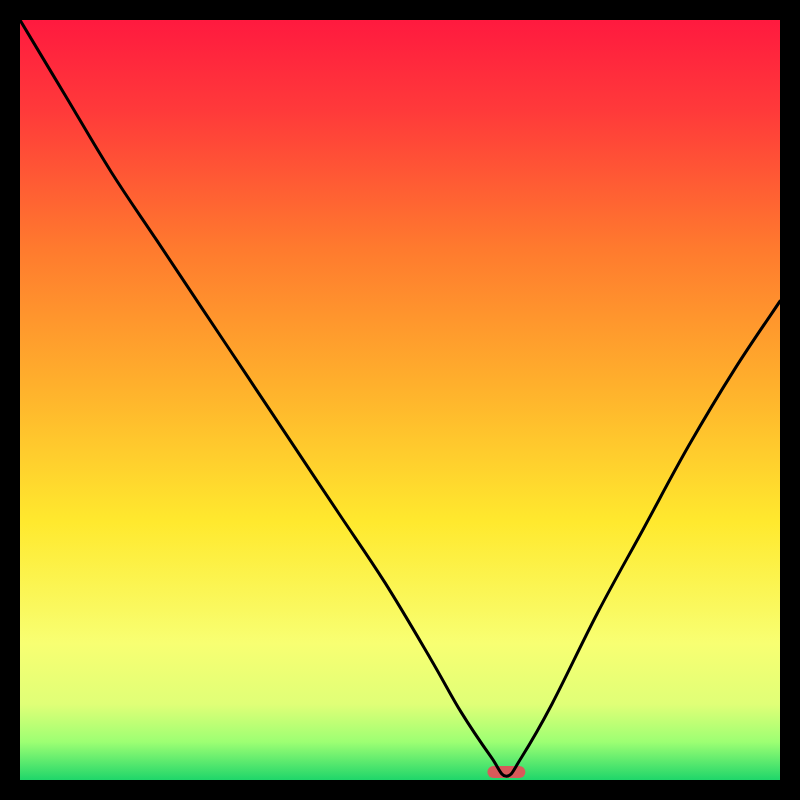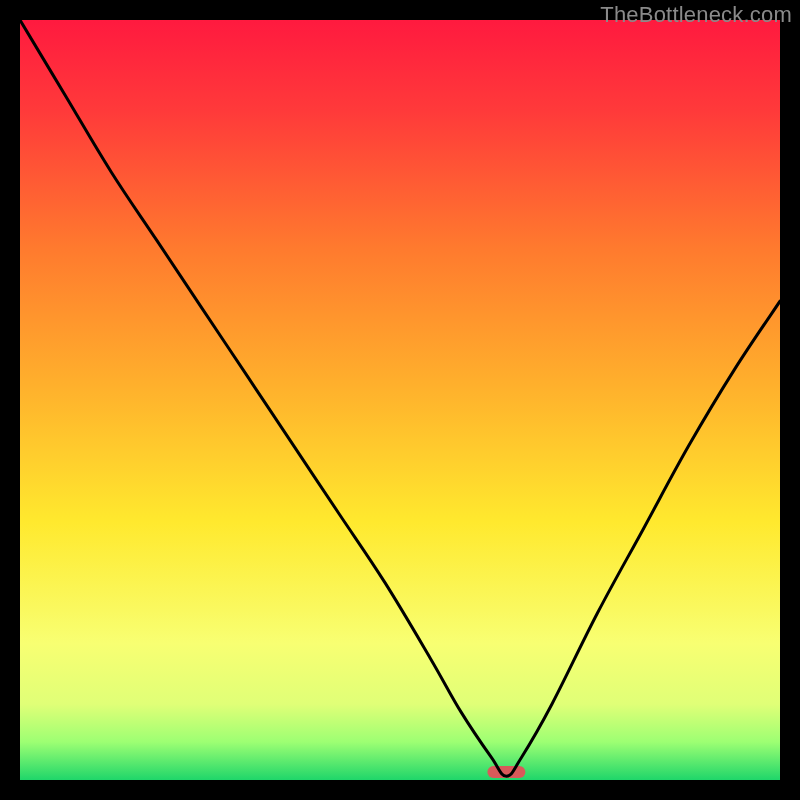--- a/index.html
+++ b/index.html
@@ -36,21 +36,20 @@
     background: #000;
   }
   svg {
     display: block;
   }
 </style>
 </head>
 <body>
 
 <div class="frame">
-  <div class="watermark">TheBottleneck.com</div>
 
   <div class="plot-area">
     <svg id="chart-svg" width="760" height="760" viewBox="0 0 760 760" preserveAspectRatio="none">
       <defs>
         <linearGradient id="bg-grad" x1="0" y1="0" x2="0" y2="1">
           <stop offset="0%" stop-color="#ff1a3f"></stop>
           <stop offset="12%" stop-color="#ff3a3a"></stop>
           <stop offset="30%" stop-color="#ff7a2e"></stop>
           <stop offset="48%" stop-color="#ffb02c"></stop>
           <stop offset="66%" stop-color="#ffe92e"></stop>

